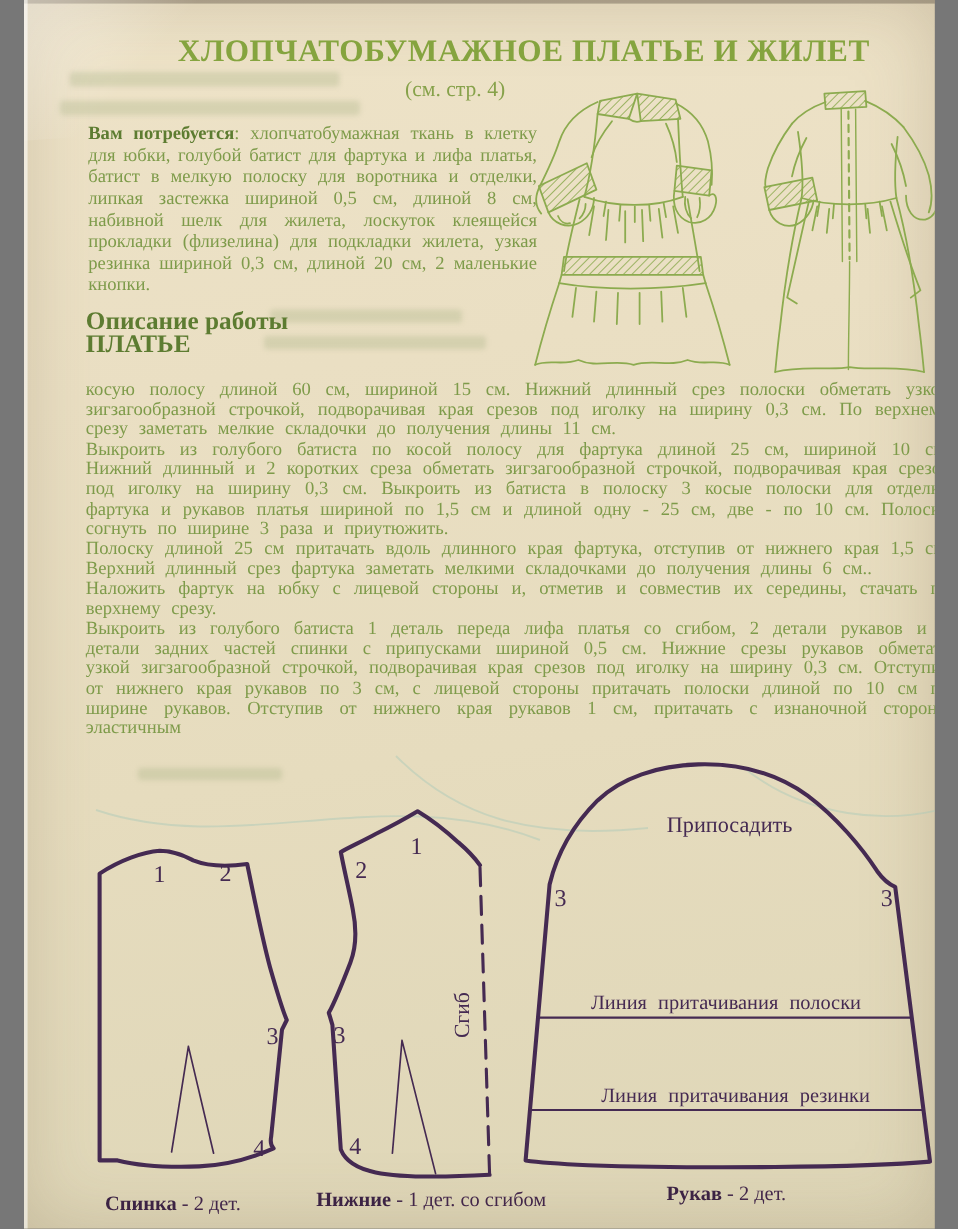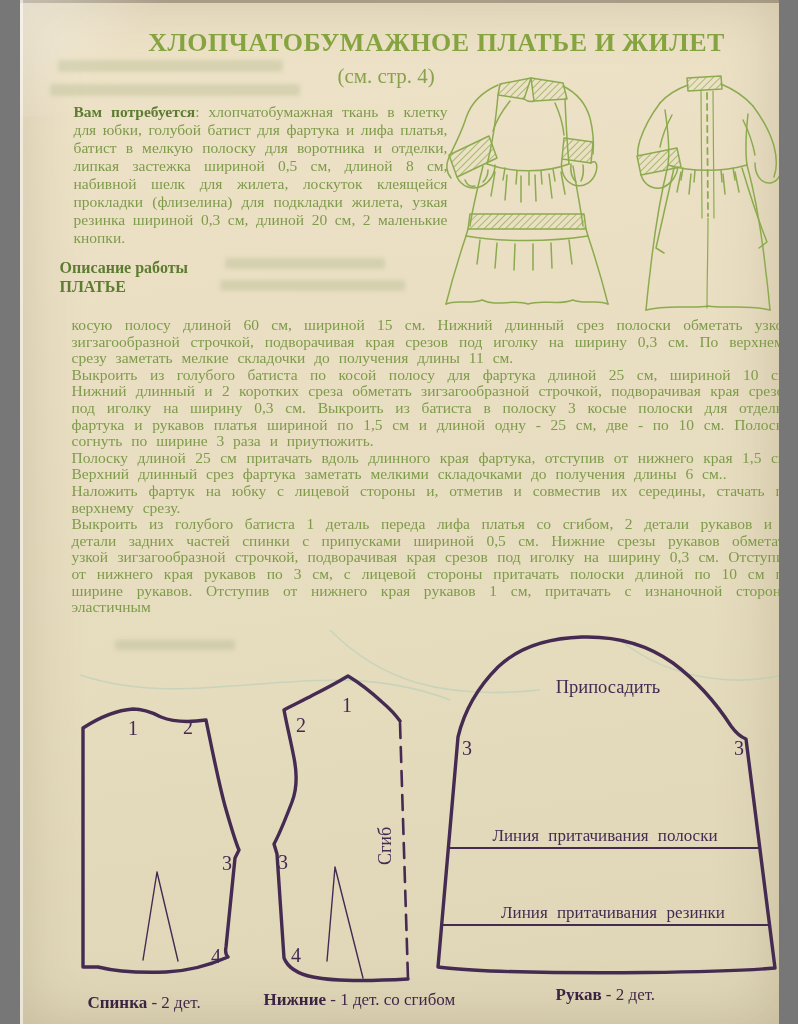--- a/index.html
+++ b/index.html
@@ -15,28 +15,28 @@
   .crease-tl{position:absolute;left:-40px;top:-50px;width:280px;height:160px;
     background:linear-gradient(135deg,rgba(255,255,255,.55) 0%,rgba(255,255,255,0) 55%);transform:rotate(-4deg);}
   .crease-right{position:absolute;left:762px;top:0;width:14px;height:1024px;
     background:linear-gradient(90deg,rgba(150,130,100,0) 0%,rgba(150,130,100,.30) 50%,rgba(255,255,255,.25) 80%,rgba(150,130,100,0) 100%);}
   .bleed{position:absolute;background:rgba(150,168,115,.26);filter:blur(2px);border-radius:3px;}
 
   .title{
     position:absolute;left:0;top:28px;width:798px;text-align:center;transform:translateX(18px);
     font-size:26px;font-weight:bold;color:#85a43f;letter-spacing:.5px;white-space:nowrap;
   }
-  .subtitle{position:absolute;left:318px;top:64px;font-size:21px;color:#87a24b;}
+  .subtitle{position:absolute;left:318px;top:64px;font-size:18px;color:#87a24b;}
 
   .materials{
     position:absolute;left:54px;top:103px;width:374px;
     font-size:15.5px;line-height:18px;text-align:justify;word-spacing:2.5px;color:#7e9b4a;
   }
   .materials b,.headings b{color:#5d7c31;}
-  .headings{position:absolute;left:40px;top:258px;font-size:16px;line-height:19px;color:#5d7c31;font-weight:bold;}
+  .headings{position:absolute;left:52px;top:258px;font-size:21px;line-height:19px;color:#5d7c31;font-weight:bold;}
   .p-first-line{position:absolute;left:52px;top:298px;font-size:15.5px;color:#7e9b4a;}
   .body-flow{
     position:absolute;left:52px;top:317px;width:720px;
     font-size:15.5px;line-height:16.6px;text-align:justify;word-spacing:5px;color:#7e9b4a;
   }
   .body-flow p{margin:0;padding:0;}
 
   .dress-illo{position:absolute;left:405px;top:68px;width:393px;height:245px;}
   .pattern-svg{position:absolute;left:0;top:630px;width:798px;height:394px;}
   .pattern-svg text{font-family:"Liberation Serif",serif;fill:#452a52;}

